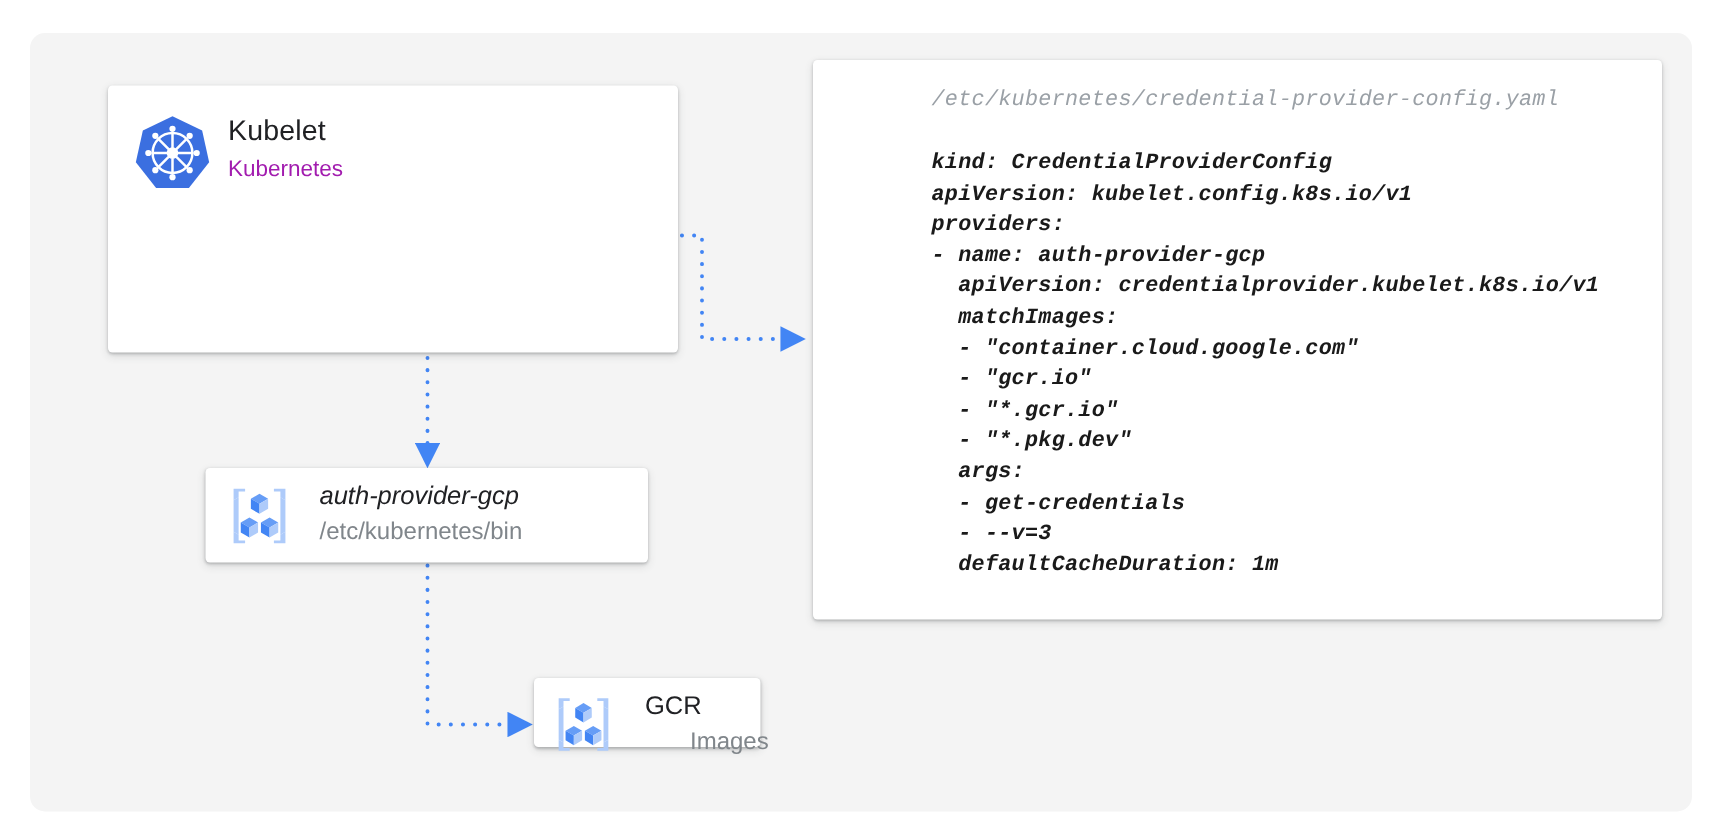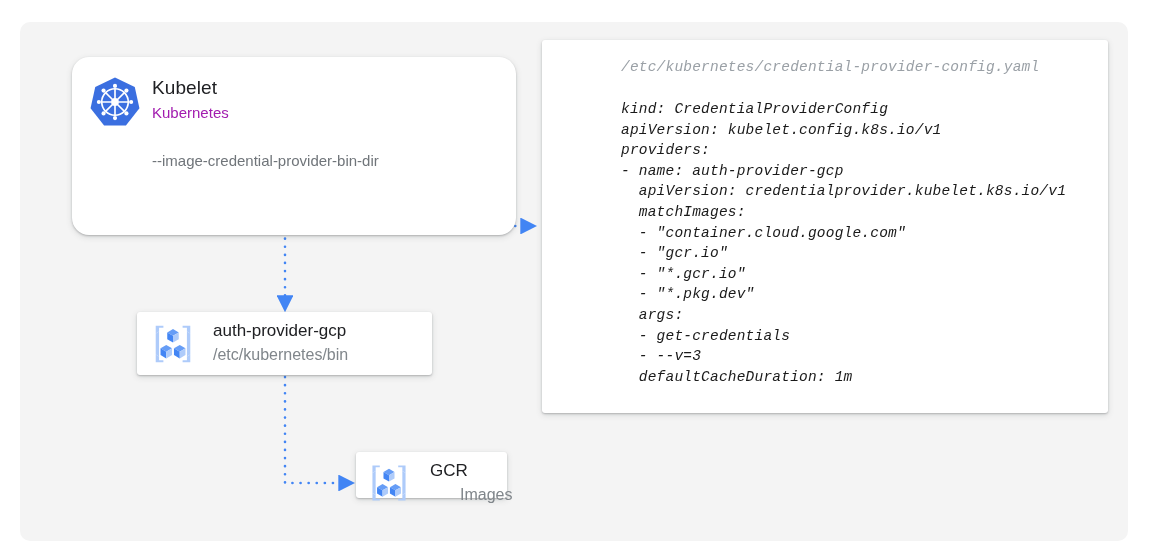--- a/index.html
+++ b/index.html
@@ -40,23 +40,22 @@
     border-radius: 3px;
     box-shadow: 0 1px 2px rgba(60,64,67,0.30),
                 0 2px 6px rgba(60,64,67,0.15);
     box-sizing: border-box;
   }
 
   
   #kubelet-card {
     left: 72px;
     top: 57px;
-    width: 444px;
+    width: 380px;
     height: 178px;
-    border-radius: 17px;
   }
   #kubelet-card .k8s-logo-wrap {
     position: absolute;
     left: 17px;
     top: 19px;
     width: 52px;
     height: 52px;
   }
   #kubelet-card .title {
     position: absolute;
@@ -102,20 +101,21 @@
     height: 48px;
   }
   #auth-card .title {
     position: absolute;
     left: 76px;
     top: 7px;
     font-size: 17px;
     color: #202124;
     line-height: 24px;
     white-space: nowrap;
+    font-style: italic;
   }
   #auth-card .subtitle {
     position: absolute;
     left: 76px;
     top: 31px;
     font-size: 16px;
     color: #80868b;
     line-height: 23px;
     white-space: nowrap;
   }
@@ -171,21 +171,21 @@
     color: #9aa0a6;
     letter-spacing: 0.2px;
     white-space: nowrap;
   }
   #yaml-card .yaml-body {
     position: absolute;
     left: 79px;
     top: 59px;
     font-family: "Liberation Mono", "DejaVu Sans Mono", monospace;
     font-style: italic;
-    font-weight: normal;
+    font-weight: bold;
     font-size: 14.5px;
     color: #1a1a1a;
     line-height: 20.6px;
     letter-spacing: 0.2px;
     white-space: pre;
   }
 
   
   #connectors {
     position: absolute;
@@ -250,21 +250,20 @@
           <circle cx="28" cy="28" r="4"></circle>
           <circle cx="72" cy="72" r="4"></circle>
           <circle cx="72" cy="28" r="4"></circle>
           <circle cx="28" cy="72" r="4"></circle>
         </g>
       </svg>
     </div>
     <div class="title">Kubelet</div>
     <div class="subtitle">Kubernetes</div>
     <div class="flags">
-      <div>--image-credential-provider-bin-dir</div>
     </div>
   </div>
 
   <div class="card" id="auth-card">
     <div class="gcp-logo-wrap">
       <svg viewBox="0 0 100 100" width="48" height="48" xmlns="http://www.w3.org/2000/svg">
         <path d="M30 12 L14 12 L14 28 L21 24 L21 16 L30 16 Z" fill="#aecbfa"></path>
         <path d="M14 88 L30 88 L30 84 L21 84 L21 76 L14 72 Z" fill="#aecbfa"></path>
         <path d="M70 12 L86 12 L86 28 L79 24 L79 16 L70 16 Z" fill="#aecbfa"></path>
         <path d="M86 88 L70 88 L70 84 L79 84 L79 76 L86 72 Z" fill="#aecbfa"></path>

